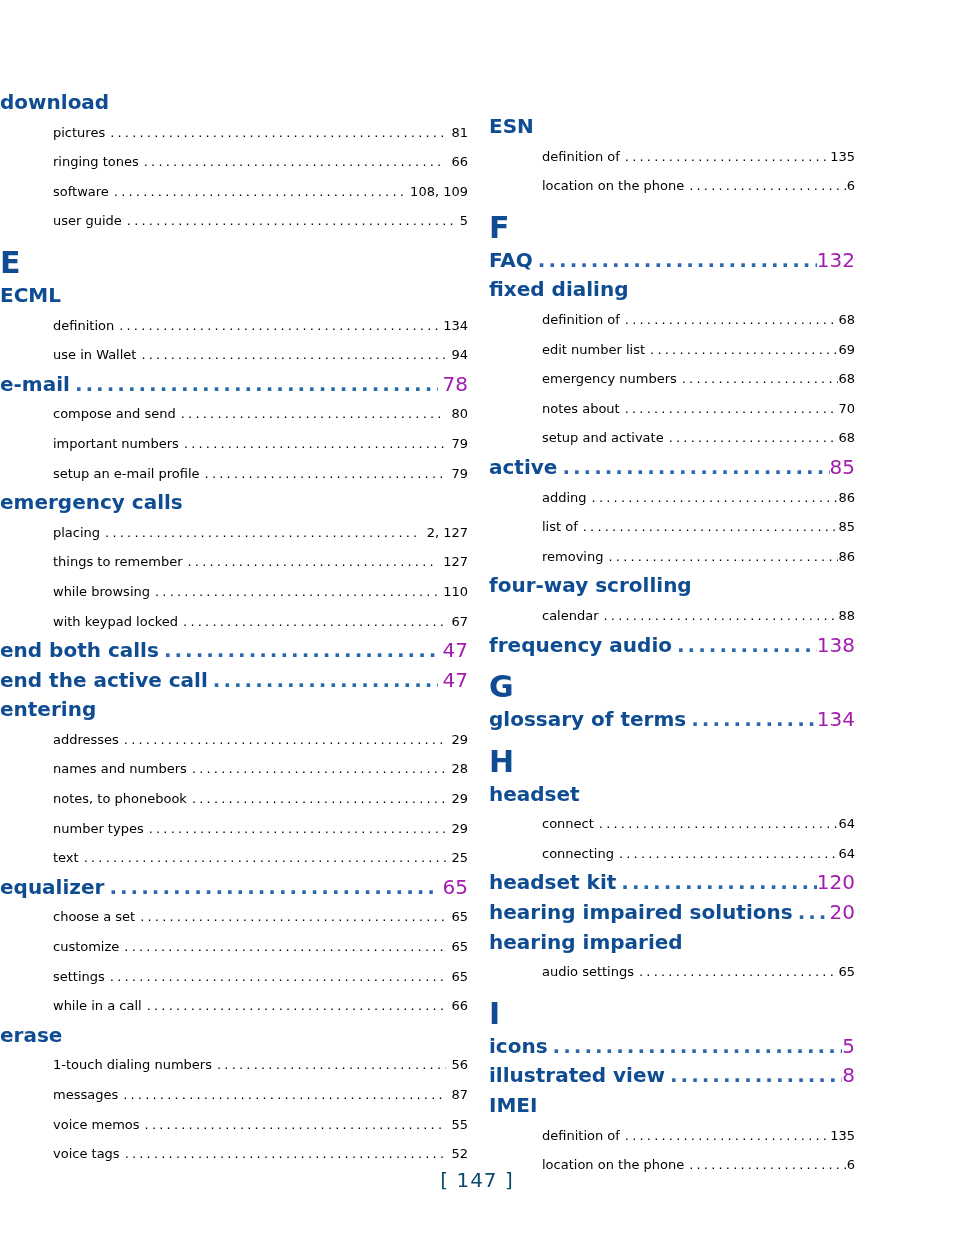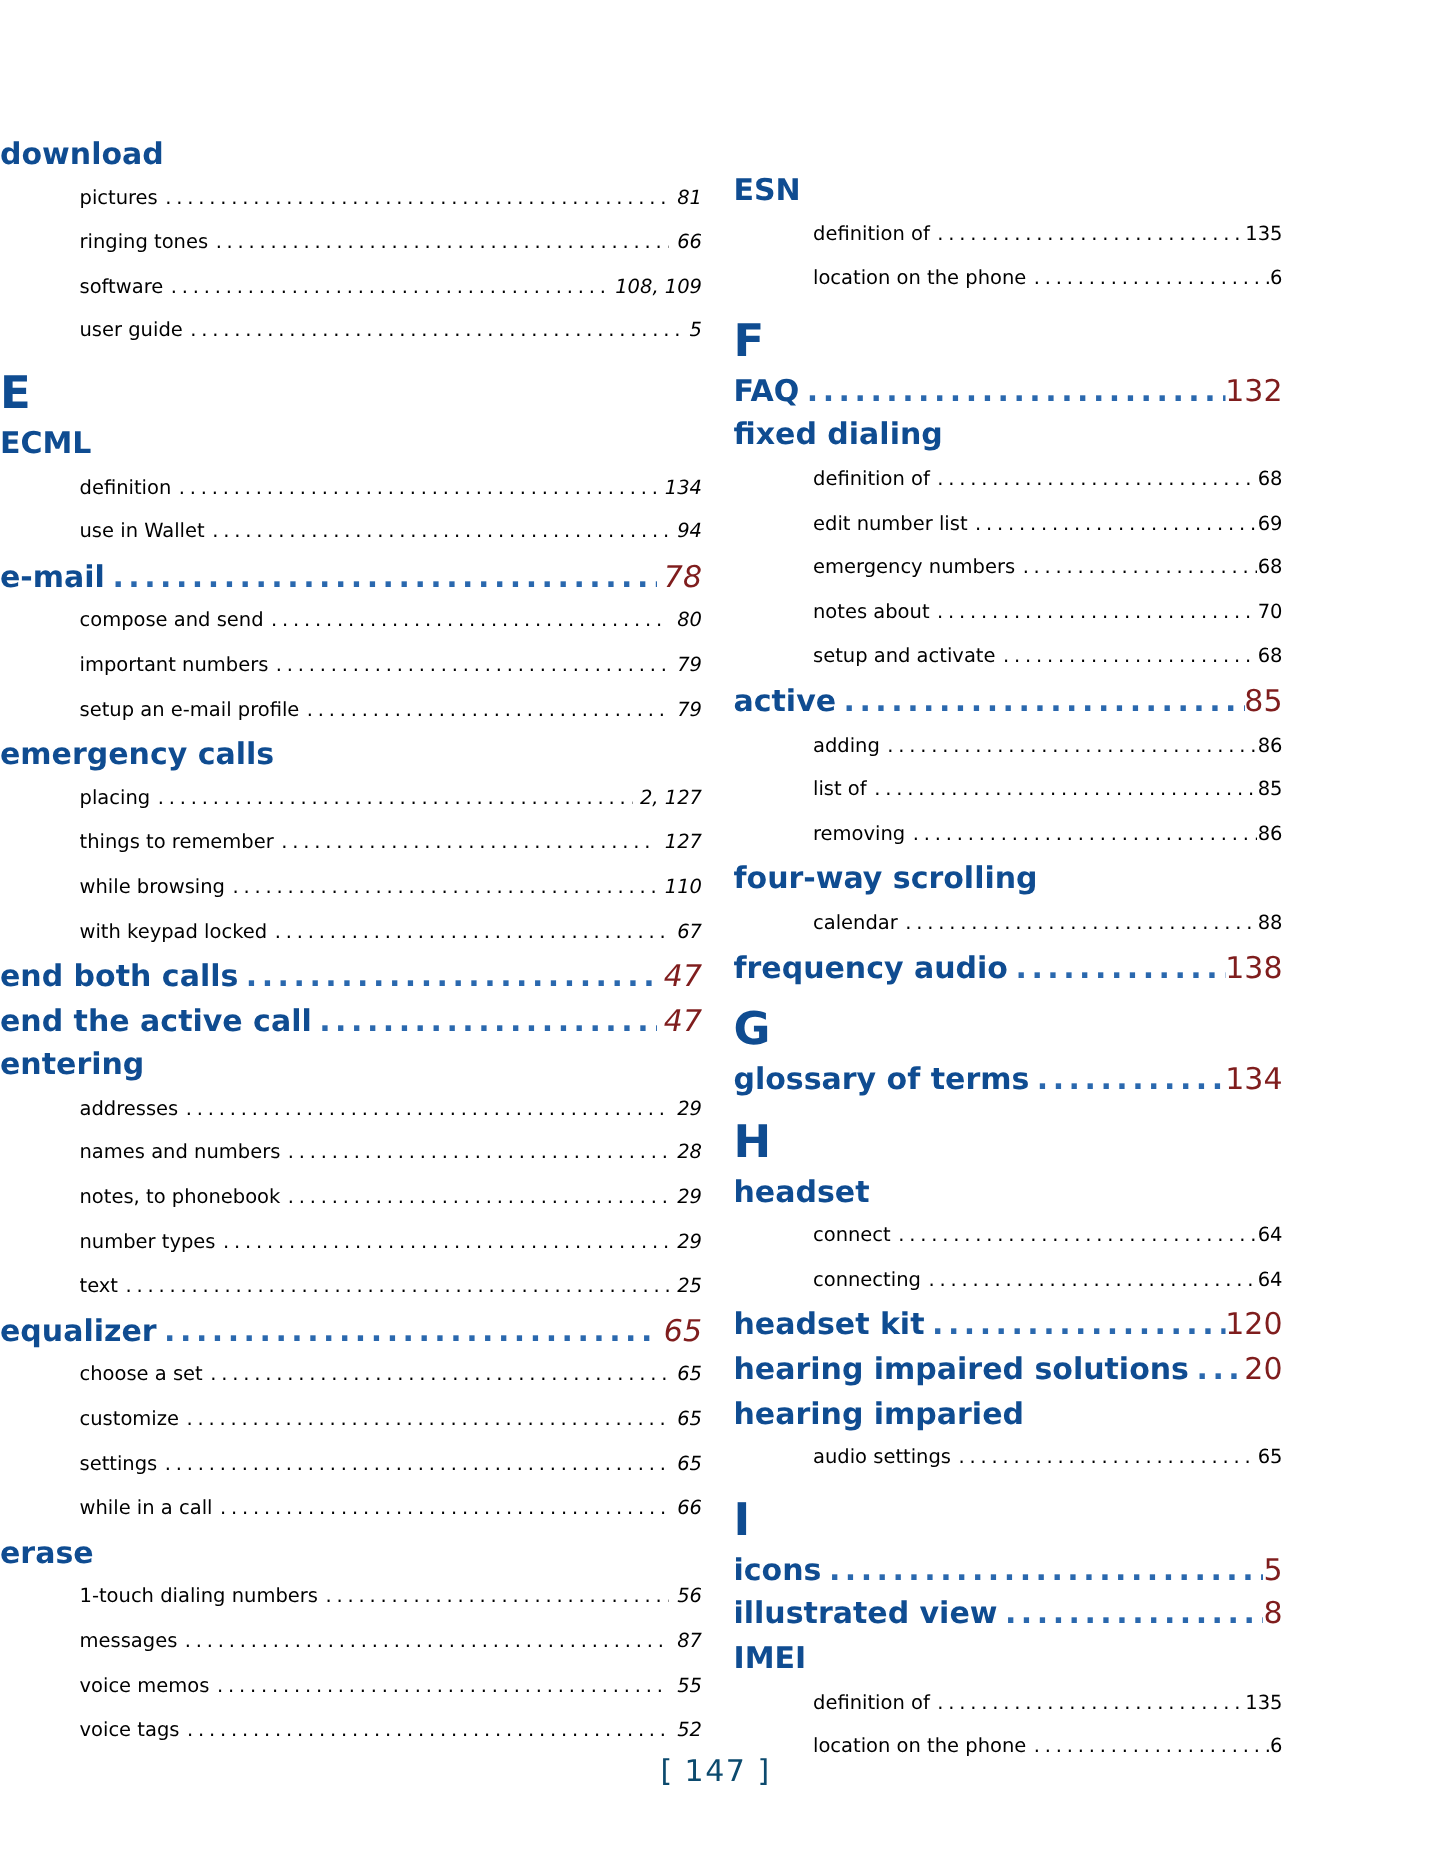--- a/index.html
+++ b/index.html
@@ -75,21 +75,21 @@
     font-weight: bold;
     letter-spacing: 3.0px;
     margin: 0 0px 0 5px;
     font-size: 20px;
   }
   .entry .leader::before {
     content: "................................................................................";
   }
   .entry .pageno {
     flex: 0 0 auto;
-    color: #7f1d1d;
+    color: #a21caf;
     font-weight: normal;
     font-size: 20px;
   }
 
   
   .sub {
     display: flex;
     align-items: baseline;
     font-size: 13px;
     line-height: 29.6px;
@@ -112,21 +112,21 @@
   .sub .leader::before {
     content: "................................................................................";
   }
   .sub .pageno {
     flex: 0 0 auto;
     color: #000000;
   }
 
   
   .col-left .sub .pageno,
-  .col-left .entry .pageno { padding-left: 5px; font-style: italic; }
+  .col-left .entry .pageno { padding-left: 5px; }
   .col-right .sub .pageno,
   .col-right .entry .pageno { padding-left: 0px; }
 
   
   .folio {
     position: absolute;
     left: 0;
     right: 0;
     top: 1168px;
     text-align: center;

